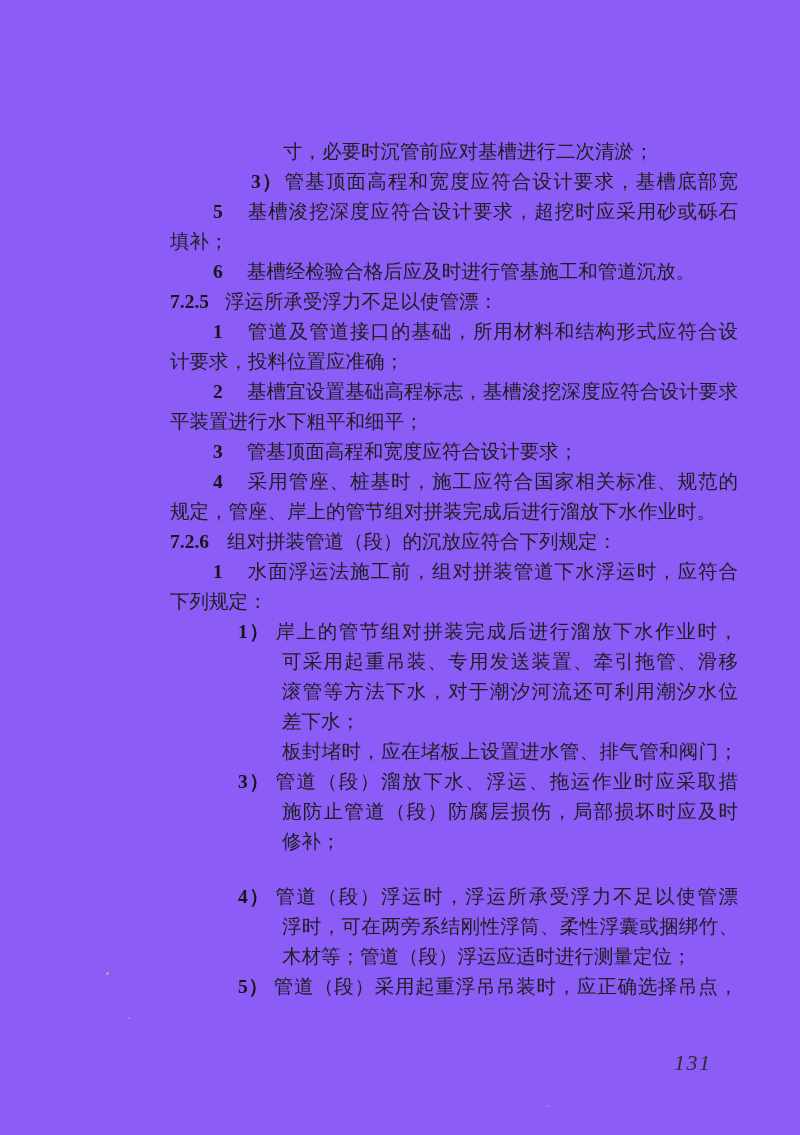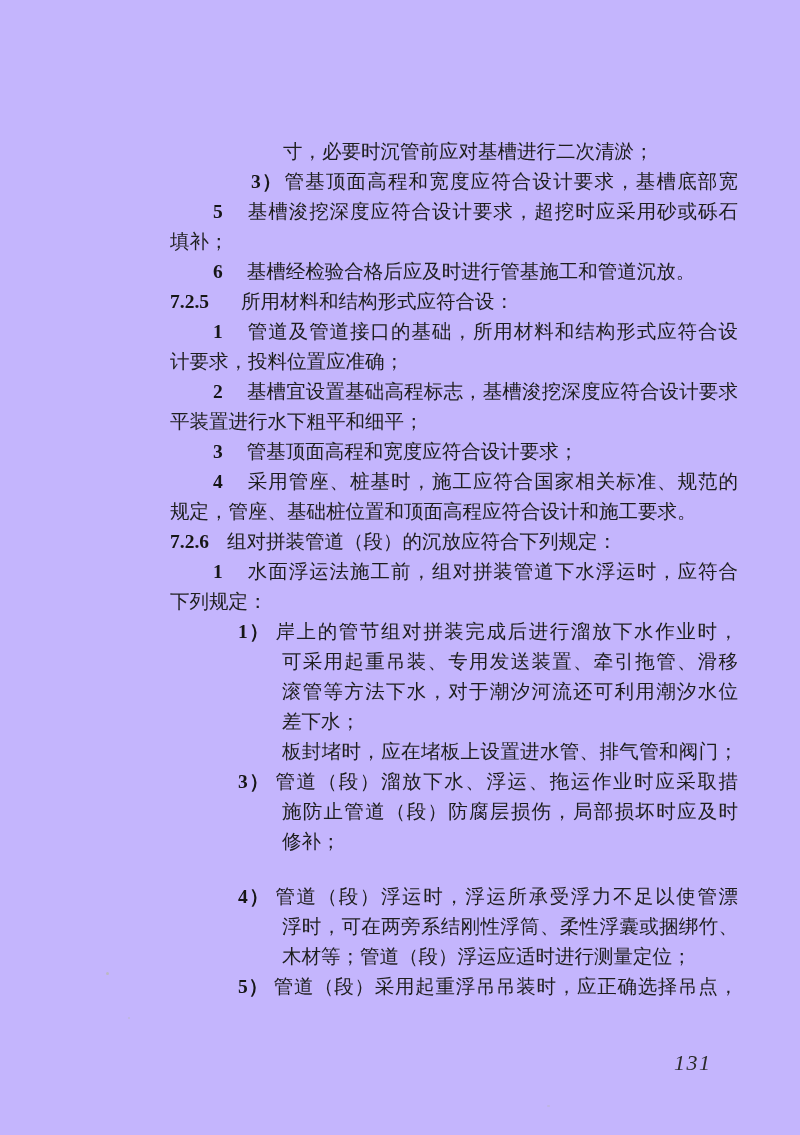--- a/index.html
+++ b/index.html
@@ -11,21 +11,21 @@
     height: 1135px;
     background: #ffffff;
     position: relative;
     overflow: hidden;
   }
   .page {
     position: absolute;
     left: 0; top: 0;
     width: 800px;
     height: 1135px;
-    background: #c4b5fd;
+    background: #8b5cf6;
     font-family: "Liberation Serif", "DejaVu Serif", serif;
     color: #1e1e1e;
   }
   .text-block {
     position: absolute;
     left: 170px;
     top: 137px;
     width: 568px;
     font-size: 19.5px;
   }
@@ -69,28 +69,28 @@
 </head>
 <body>
 
 <div class="page">
   <div class="text-block">
       <div class="line" style="padding-left: 113px;"><span class="seg">寸，必要时沉管前应对基槽进行二次清淤；</span></div>
       <div class="line just" style="padding-left: 81px;"><span class="seg bold" style="margin-right: 2px;">3）</span><span class="seg">管基顶面高程和宽度应符合设计要求，基槽底部宽</span></div>
       <div class="line just" style="padding-left: 43px;"><span class="seg bold" style="margin-right: 24px;">5</span><span class="seg">基槽浚挖深度应符合设计要求，超挖时应采用砂或砾石</span></div>
       <div class="line" style="padding-left: 0px;"><span class="seg">填补；</span></div>
       <div class="line" style="padding-left: 43px;"><span class="seg bold" style="margin-right: 24px;">6</span><span class="seg">基槽经检验合格后应及时进行管基施工和管道沉放。</span></div>
-      <div class="line" style="padding-left: 0px;"><span class="seg bold" style="margin-right: 32px; text-align: right;">7.2.5</span><span class="seg">所用材料和结构形式应符合设：</span></div>
+      <div class="line" style="padding-left: 0px;"><span class="seg bold" style="margin-right: 16px; text-align: right;">7.2.5</span><span class="seg">浮运所承受浮力不足以使管漂：</span></div>
       <div class="line just" style="padding-left: 43px;"><span class="seg bold" style="margin-right: 24px;">1</span><span class="seg">管道及管道接口的基础，所用材料和结构形式应符合设</span></div>
       <div class="line" style="padding-left: 0px;"><span class="seg">计要求，投料位置应准确；</span></div>
       <div class="line just" style="padding-left: 43px;"><span class="seg bold" style="margin-right: 24px;">2</span><span class="seg">基槽宜设置基础高程标志，基槽浚挖深度应符合设计要求</span></div>
       <div class="line" style="padding-left: 0px;"><span class="seg">平装置进行水下粗平和细平；</span></div>
       <div class="line" style="padding-left: 43px;"><span class="seg bold" style="margin-right: 24px;">3</span><span class="seg">管基顶面高程和宽度应符合设计要求；</span></div>
       <div class="line just" style="padding-left: 43px;"><span class="seg bold" style="margin-right: 24px;">4</span><span class="seg">采用管座、桩基时，施工应符合国家相关标准、规范的</span></div>
-      <div class="line" style="padding-left: 0px;"><span class="seg">规定，管座、基础桩位置和顶面高程应符合设计和施工要求。</span></div>
+      <div class="line" style="padding-left: 0px;"><span class="seg">规定，管座、岸上的管节组对拼装完成后进行溜放下水作业时。</span></div>
       <div class="line" style="padding-left: 0px;"><span class="seg bold" style="margin-right: 18px;">7.2.6</span><span class="seg">组对拼装管道（段）的沉放应符合下列规定：</span></div>
       <div class="line just" style="padding-left: 43px;"><span class="seg bold" style="margin-right: 24px;">1</span><span class="seg">水面浮运法施工前，组对拼装管道下水浮运时，应符合</span></div>
       <div class="line" style="padding-left: 0px;"><span class="seg">下列规定：</span></div>
       <div class="line just" style="padding-left: 68px;"><span class="seg bold" style="margin-right: 5px;">1）</span><span class="seg">岸上的管节组对拼装完成后进行溜放下水作业时，</span></div>
       <div class="line just" style="padding-left: 112px;"><span class="seg">可采用起重吊装、专用发送装置、牵引拖管、滑移</span></div>
       <div class="line just" style="padding-left: 112px;"><span class="seg">滚管等方法下水，对于潮汐河流还可利用潮汐水位</span></div>
       <div class="line" style="padding-left: 112px;"><span class="seg">差下水；</span></div>
       <div class="line just" style="padding-left: 112px;"><span class="seg">板封堵时，应在堵板上设置进水管、排气管和阀门；</span></div>
       <div class="line just" style="padding-left: 68px;"><span class="seg bold" style="margin-right: 5px;">3）</span><span class="seg">管道（段）溜放下水、浮运、拖运作业时应采取措</span></div>
       <div class="line just" style="padding-left: 112px;"><span class="seg">施防止管道（段）防腐层损伤，局部损坏时应及时</span></div>

